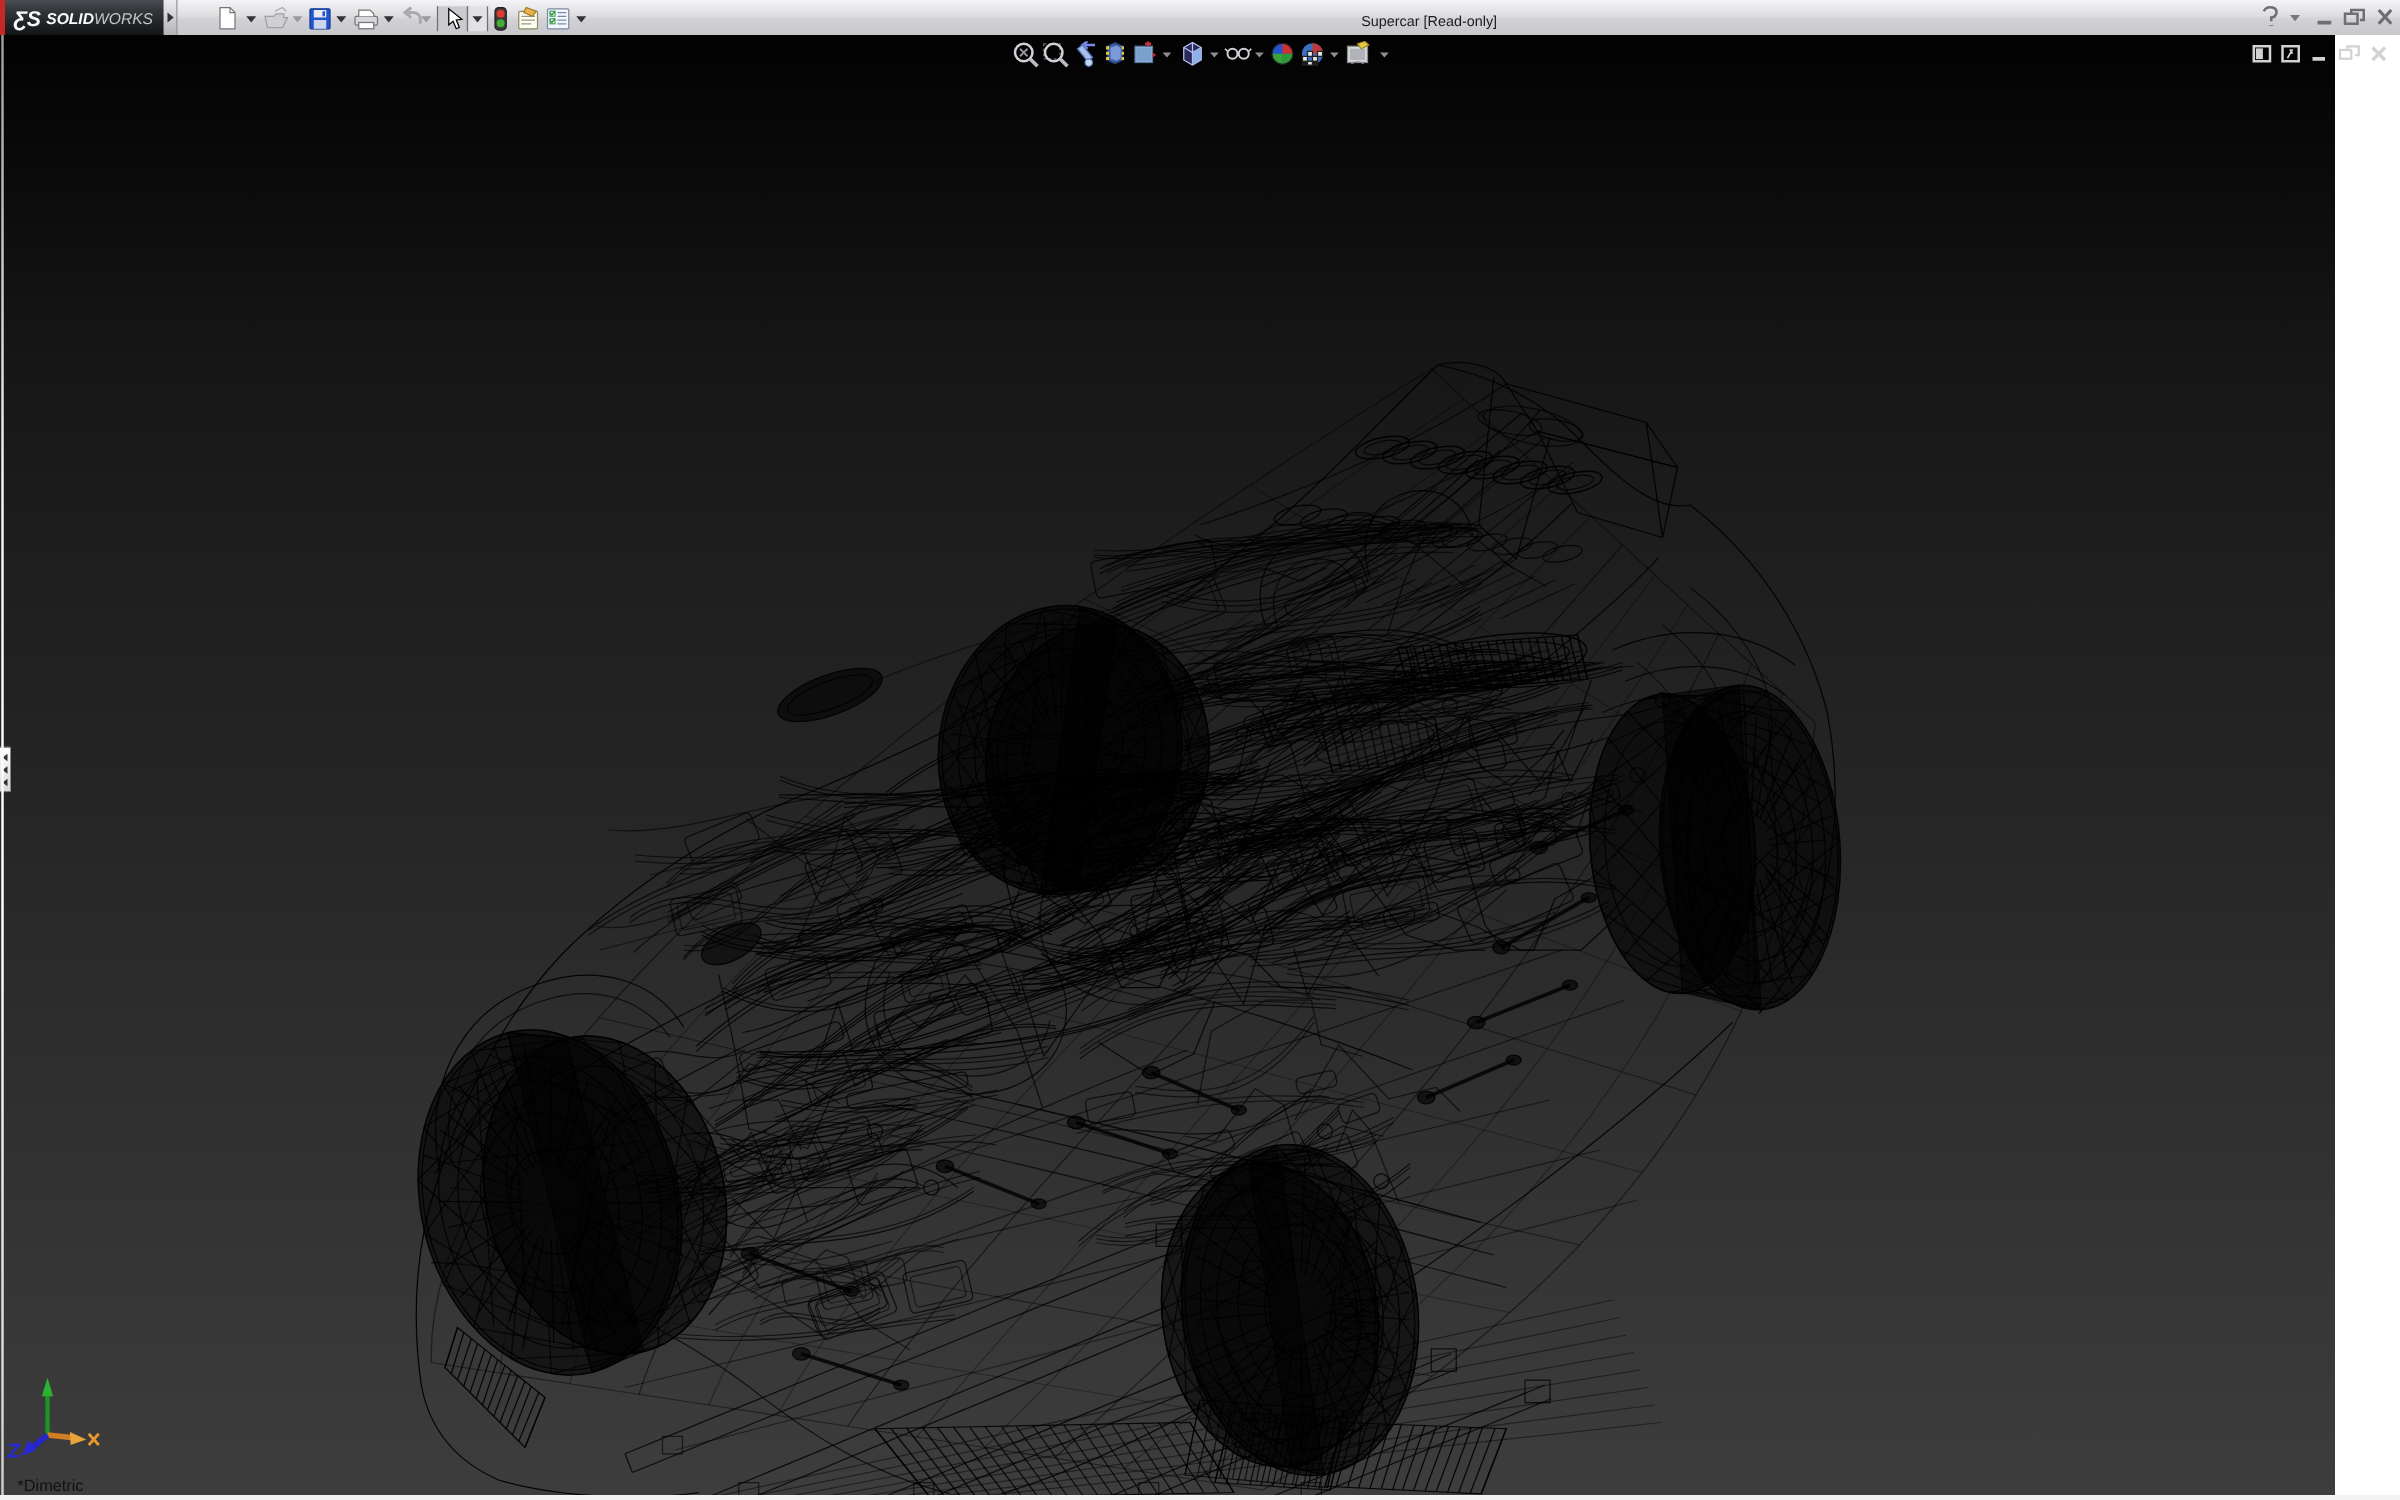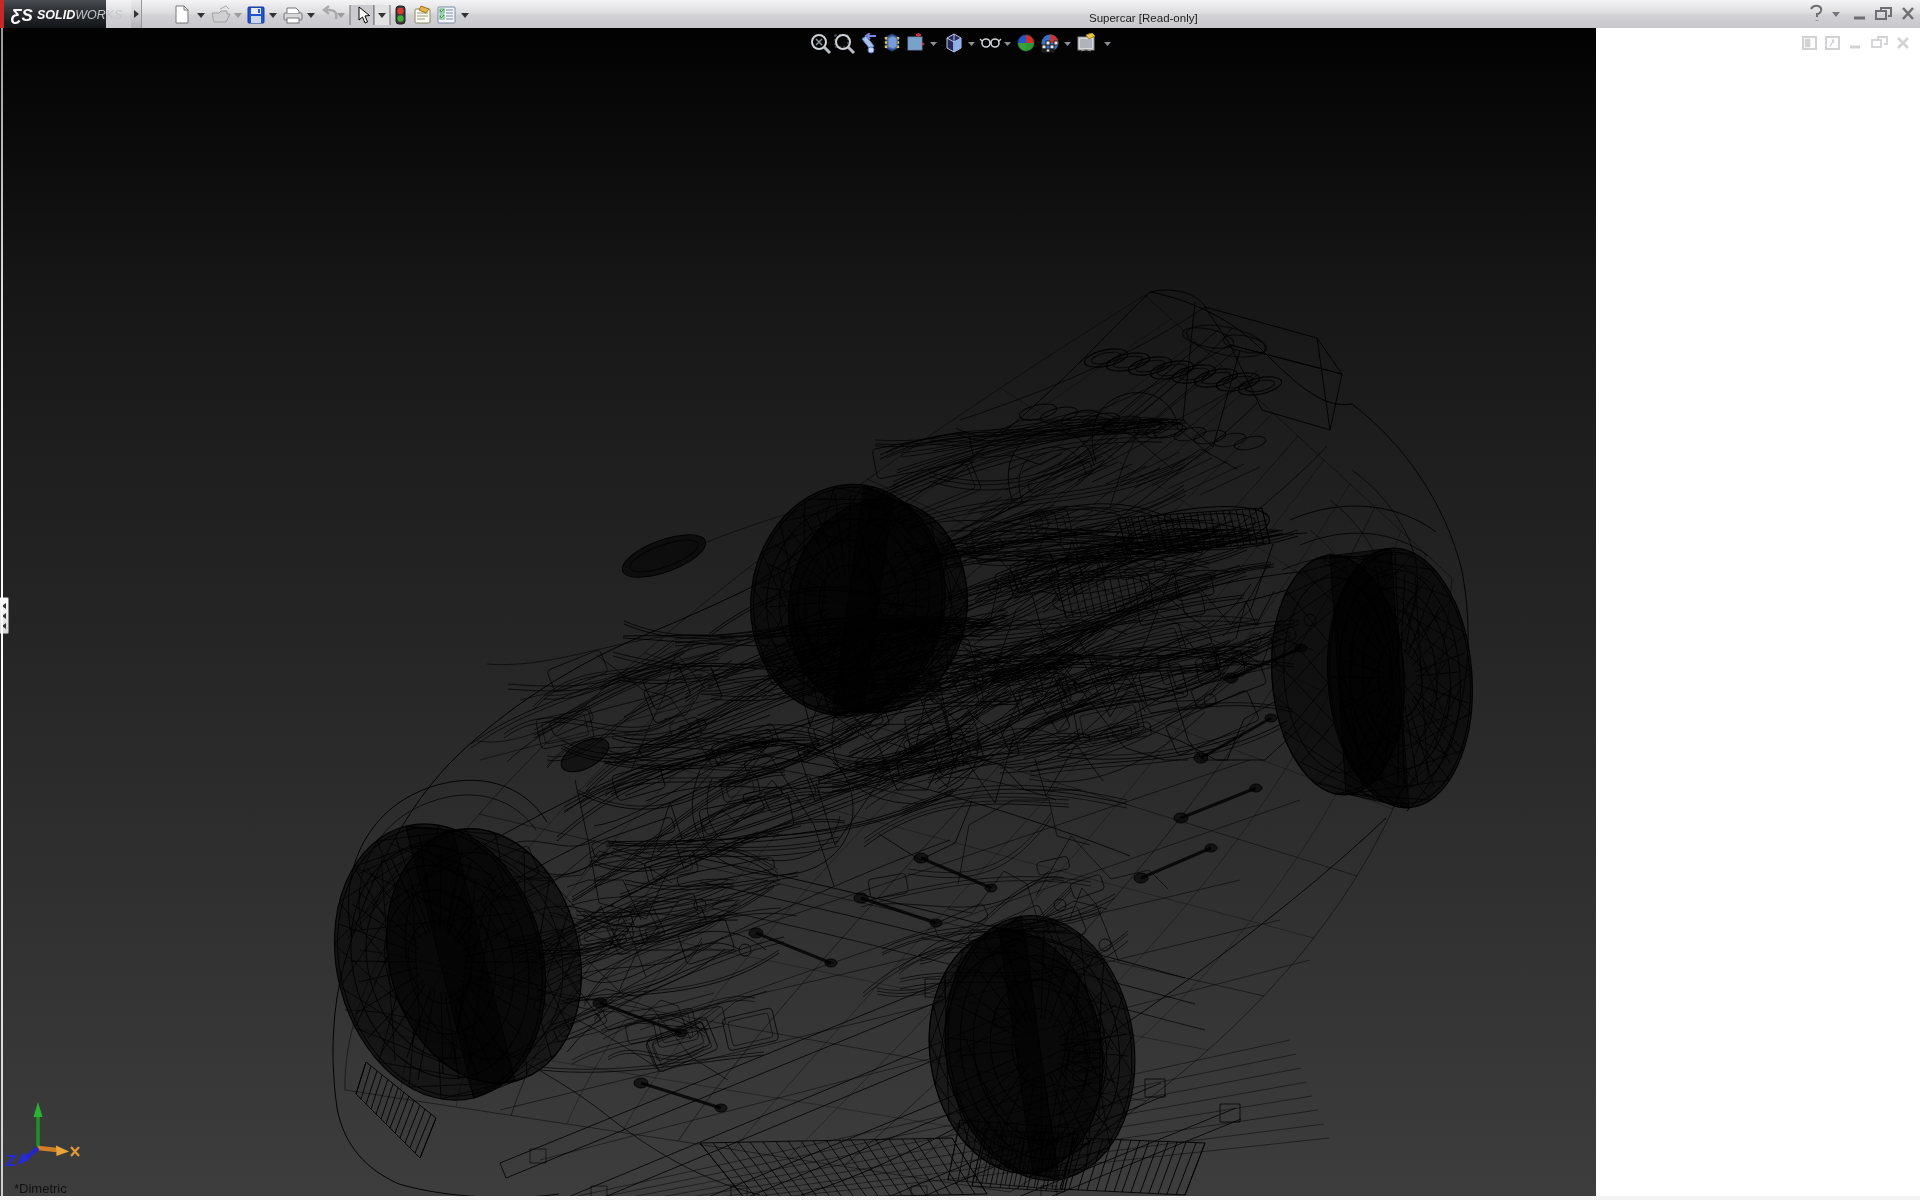--- a/index.html
+++ b/index.html
@@ -1,21 +1,21 @@
 <!DOCTYPE html>
 <html><head><meta charset="utf-8"><style>
 *{margin:0;padding:0;box-sizing:border-box}
 html,body{width:1920px;height:1200px;overflow:hidden;font-family:"Liberation Sans",sans-serif}
 #titlebar{position:absolute;left:0;top:0;width:1920px;height:28px;background:linear-gradient(#f4f4f6 0%,#dedee1 45%,#d2d2d6 55%,#c8c8cc 100%)}
 #redstrip{position:absolute;left:0;top:0;width:4px;height:28px;background:#c62828}
-#logo{position:absolute;left:4px;top:0;width:102px;height:28px;background:linear-gradient(#4a4e52 0%,#33373a 30%,#202326 70%,#121416 100%)}
+#logo{position:absolute;left:4px;top:0;width:127px;height:28px;background:linear-gradient(#4a4e52 0%,#33373a 30%,#202326 70%,#121416 100%)}
 #expander{position:absolute;left:131px;top:0;width:11px;height:28px;background:linear-gradient(#ececee,#b4b4b8);border-right:1px solid #97979b}
 #expander:after{content:"";position:absolute;left:3px;top:10px;border-left:5px solid #333;border-top:4px solid transparent;border-bottom:4px solid transparent}
 #title{position:absolute;left:1089px;top:12px;font-size:11.5px;color:#1c1c1c}
-#viewport{position:absolute;left:0;top:28px;width:1596px;height:1169px;background:linear-gradient(#020202 0%,#090909 8%,#161616 22%,#1e1e1e 36%,#252525 52%,#2e2e2e 70%,#383838 90%,#3d3d3d 100%)}
+#viewport{position:absolute;left:0;top:28px;width:1868px;height:1169px;background:linear-gradient(#020202 0%,#090909 8%,#161616 22%,#1e1e1e 36%,#252525 52%,#2e2e2e 70%,#383838 90%,#3d3d3d 100%)}
 #bottomstrip{position:absolute;left:0;top:1196px;width:1920px;height:4px;background:#f4f4f4}
 #lefttab{position:absolute;left:0;top:597px;width:9px;height:37px;background:linear-gradient(#fdfdfd,#d8d8da);border:1px solid #888;border-left:none;border-radius:0 2px 2px 0}
 .ltri{position:absolute;left:2px;width:0;height:0;border-right:4px solid #333;border-top:3px solid transparent;border-bottom:3px solid transparent}
 #leftline{position:absolute;left:1px;top:28px;width:2px;height:1168px;background:linear-gradient(#9a9a9a,#f0f0f0 30%,#ffffff 60%,#cccccc)}
 .icon{position:absolute;top:5px}
 svg{display:block}
 #dimetric{position:absolute;left:14px;top:1153px;font-size:13px;color:#111}
 </style></head>
 <body>
 <div id="viewport">

